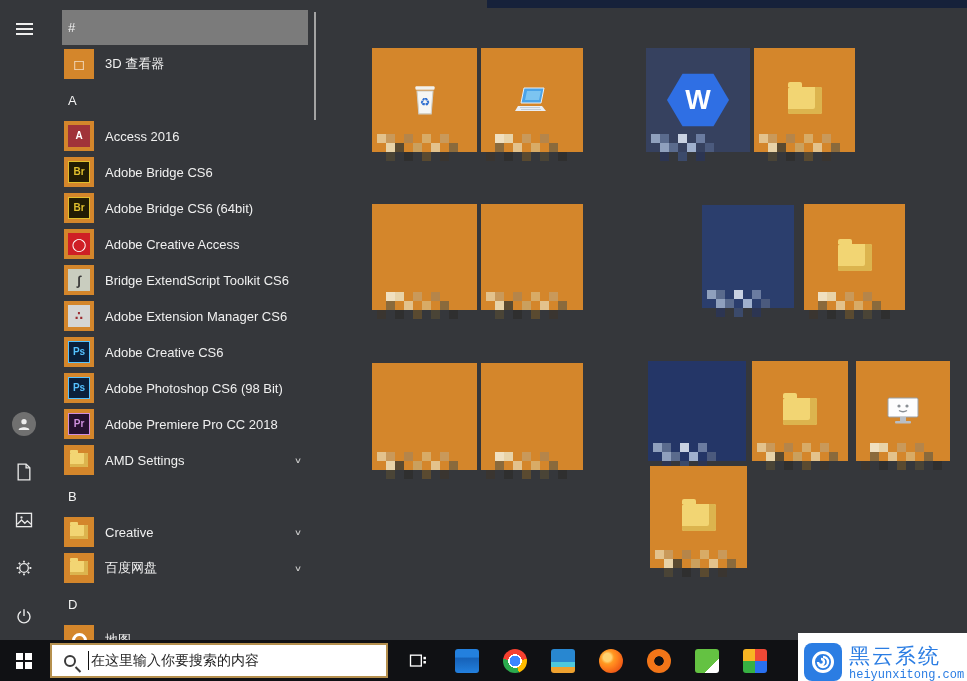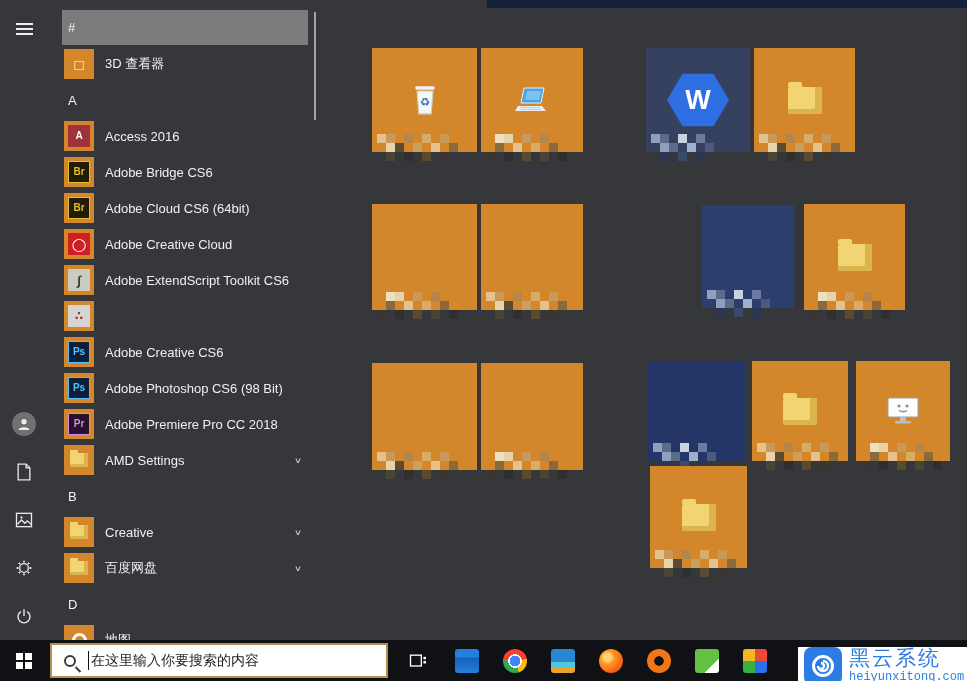--- a/index.html
+++ b/index.html
@@ -88,22 +88,22 @@
   .tb-media-teal .blob { background:linear-gradient(180deg,#2f86c9 0 55%,#57c6d8 55% 75%,#e8a23a 75%); border-radius:3px; }
   .tb-firefox-orange .blob { border-radius:50%;
       background:radial-gradient(circle at 35% 35%, #ffd27a 0 18%, #ff9a2e 30%, #e35b1e 75%); }
   .tb-orange-app .blob { border-radius:50%;
       background:radial-gradient(circle at 50% 50%, #101114 0 26%, #e87722 30% 80%, #8a4a14 92%); }
   .tb-green-app .blob { background:linear-gradient(135deg,#6abf4b 0 70%,#ffffff 70%); border-radius:3px; }
   .tb-grid-colorful .blob { border-radius:3px;
       background:conic-gradient(#e24b3b 0 25%, #2f6fe4 0 50%, #3fae49 0 75%, #f2b531 0); }
 
   
-  .watermark { position:absolute; right:0; bottom:0; width:169px; height:34px; background:#ffffff; z-index:20;
-               display:flex; align-items:flex-start; padding-left:6px; }
+  .watermark { position:absolute; right:0; bottom:0; width:169px; height:48px; background:#ffffff; z-index:20;
+               display:flex; align-items:flex-end; padding-left:6px; }
   .wm-icon { width:38px; height:38px; border-radius:8px; background:var(--wmblue);
              display:flex; align-items:center; justify-content:center; flex:0 0 38px; }
   .wm-text { margin-left:7px; display:flex; flex-direction:column; line-height:1; }
   .wm-title { color:var(--wmblue); font-size:21px; letter-spacing:2px; }
   .wm-domain { color:var(--wmblue); font-size:12px; margin-top:3px; font-family:"Liberation Mono","DejaVu Sans Mono",monospace; }
 
   svg { display:block; }
 </style>
 </head>
 <body>
@@ -178,38 +178,39 @@
       <div class="al-item">
         <div class="app-icon">
           <div class="app-icon-inner" style="background: rgb(34, 28, 4); color: rgb(224, 191, 46); border: 1px solid rgb(224, 191, 46);">Br</div>
         </div>
         <span class="al-label">Adobe Bridge CS6</span>
       </div>
       <div class="al-item">
         <div class="app-icon">
           <div class="app-icon-inner" style="background: rgb(34, 28, 4); color: rgb(224, 191, 46); border: 1px solid rgb(224, 191, 46);">Br</div>
         </div>
-        <span class="al-label">Adobe Cloud CS6 (64bit)</span>
+        <span class="al-label">Adobe Bridge CS6 (64bit)</span>
       </div>
       <div class="al-item">
         <div class="app-icon">
           <div class="app-icon-inner" style="background: rgb(207, 31, 37); color: rgb(255, 255, 255); font-size: 13px;">◯</div>
         </div>
-        <span class="al-label">Adobe Creative Cloud</span>
+        <span class="al-label">Adobe Creative Access</span>
       </div>
       <div class="al-item">
         <div class="app-icon">
           <div class="app-icon-inner" style="background: rgb(201, 205, 191); color: rgb(58, 58, 58); font-size: 13px;">∫</div>
         </div>
-        <span class="al-label">Adobe ExtendScript Toolkit CS6</span>
+        <span class="al-label">Bridge ExtendScript Toolkit CS6</span>
       </div>
       <div class="al-item">
         <div class="app-icon">
           <div class="app-icon-inner" style="background: rgb(213, 213, 211); color: rgb(156, 43, 47); font-size: 12px;">∴</div>
         </div>
+        <span class="al-label">Adobe Extension Manager CS6</span>
       </div>
       <div class="al-item">
         <div class="app-icon">
           <div class="app-icon-inner" style="background: rgb(11, 31, 58); color: rgb(85, 193, 255); border: 1px solid rgb(85, 193, 255);">Ps</div>
         </div>
         <span class="al-label">Adobe Creative CS6</span>
       </div>
       <div class="al-item">
         <div class="app-icon">
           <div class="app-icon-inner" style="background: rgb(11, 31, 58); color: rgb(85, 193, 255); border: 1px solid rgb(85, 193, 255);">Ps</div>

